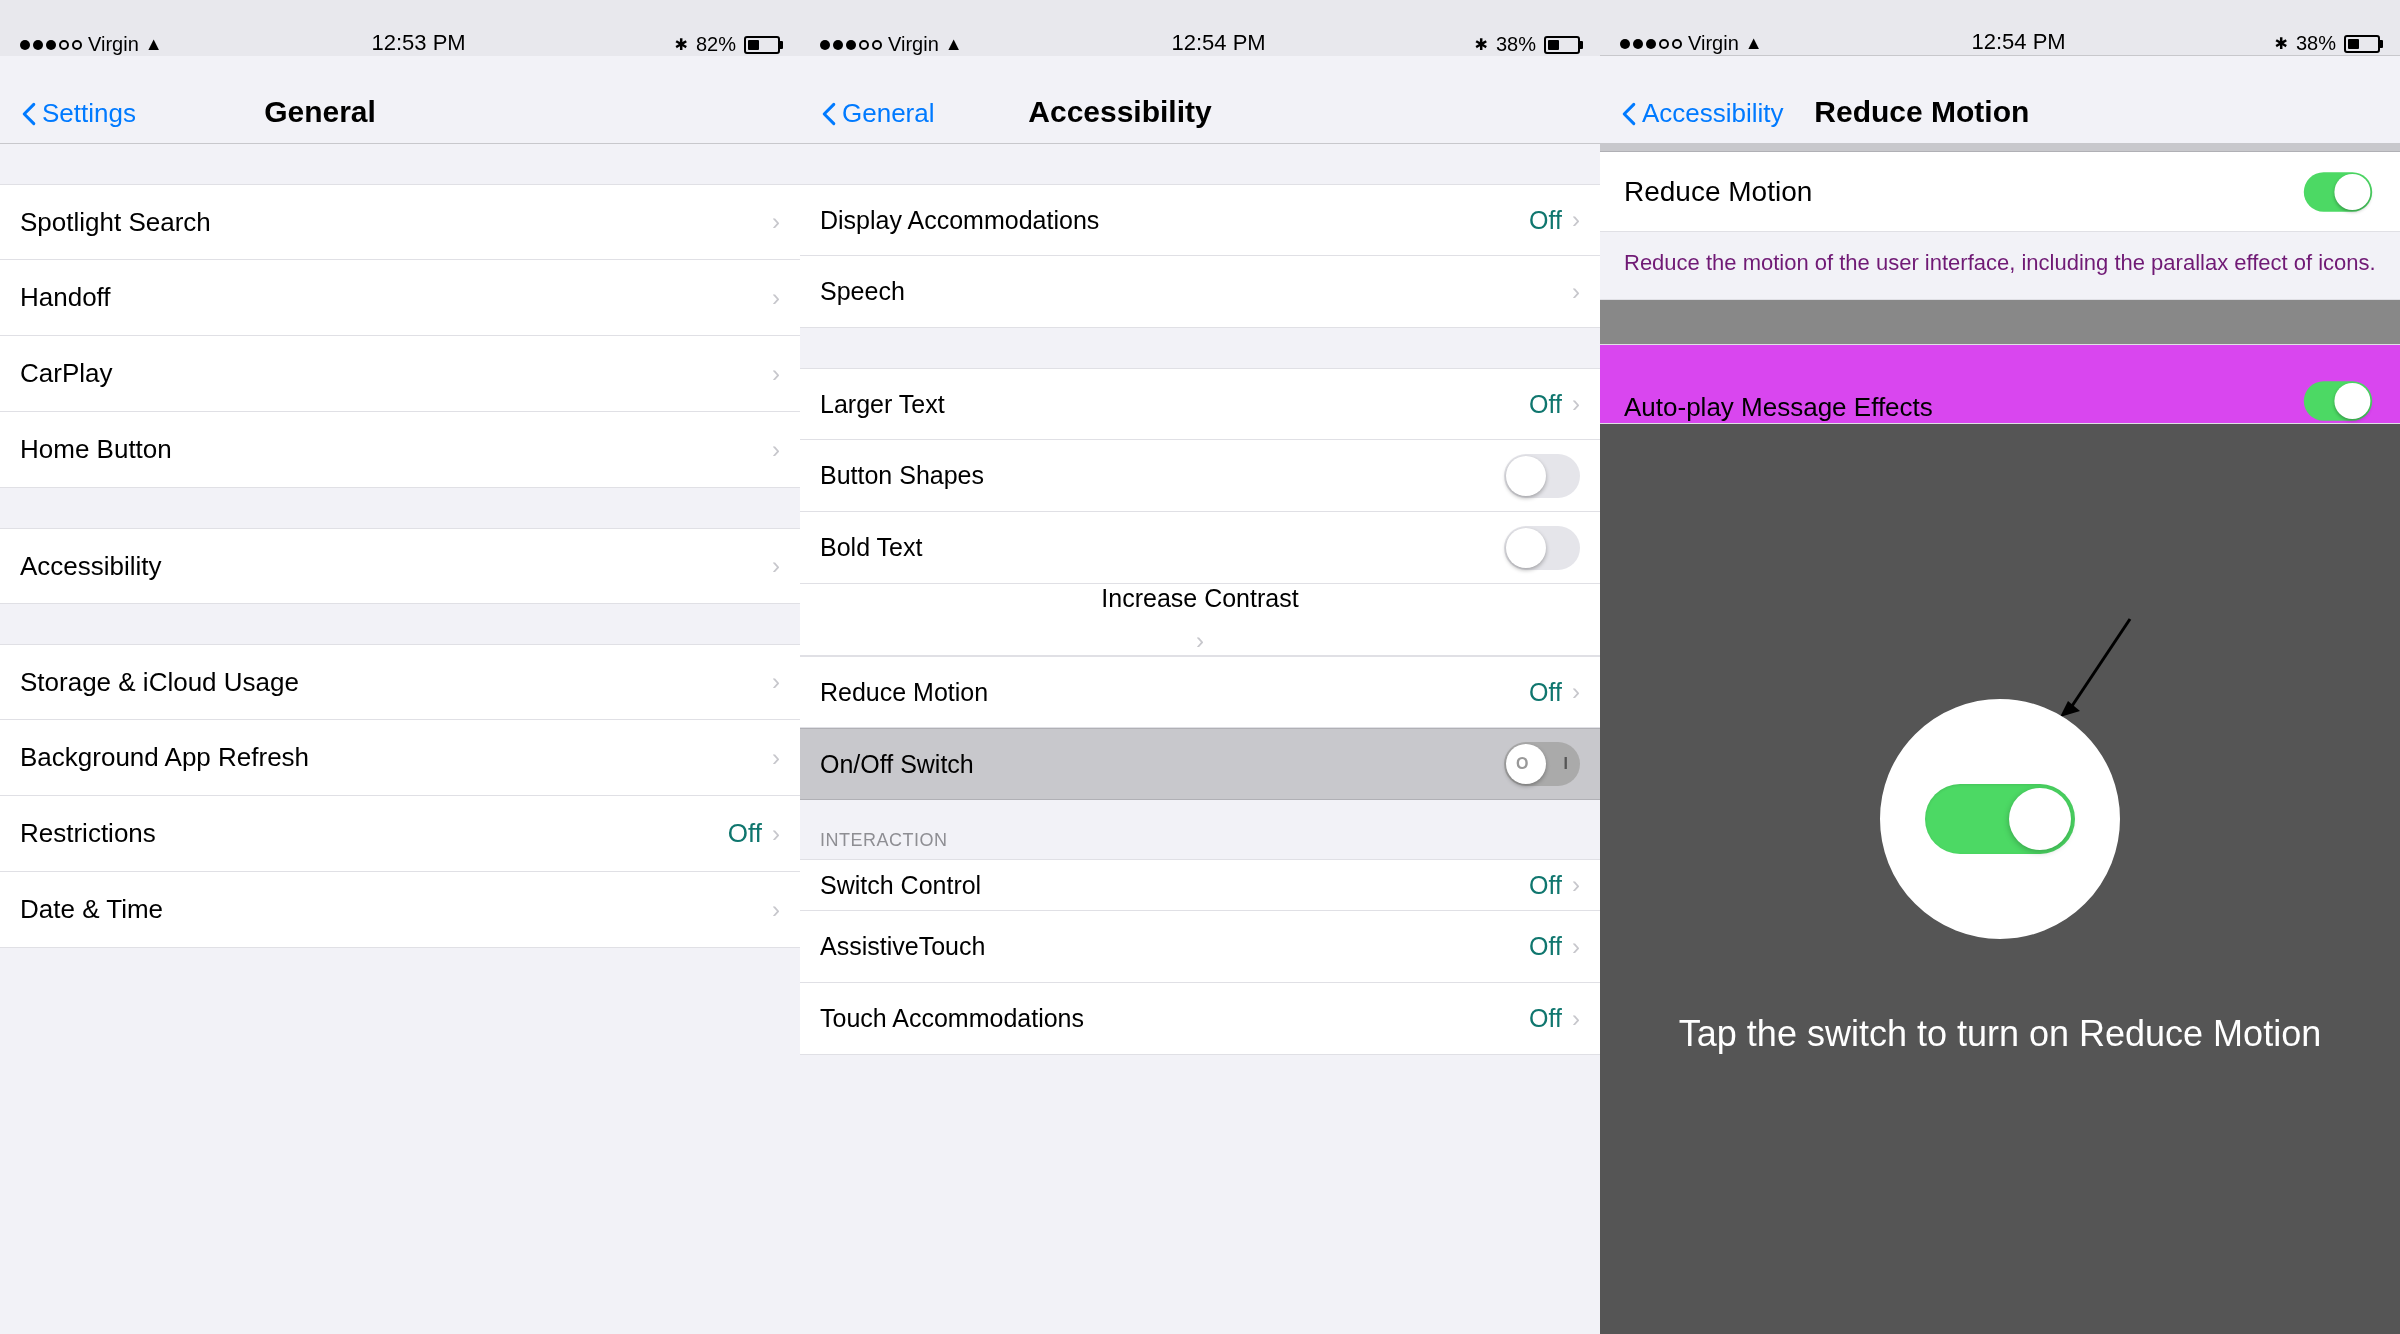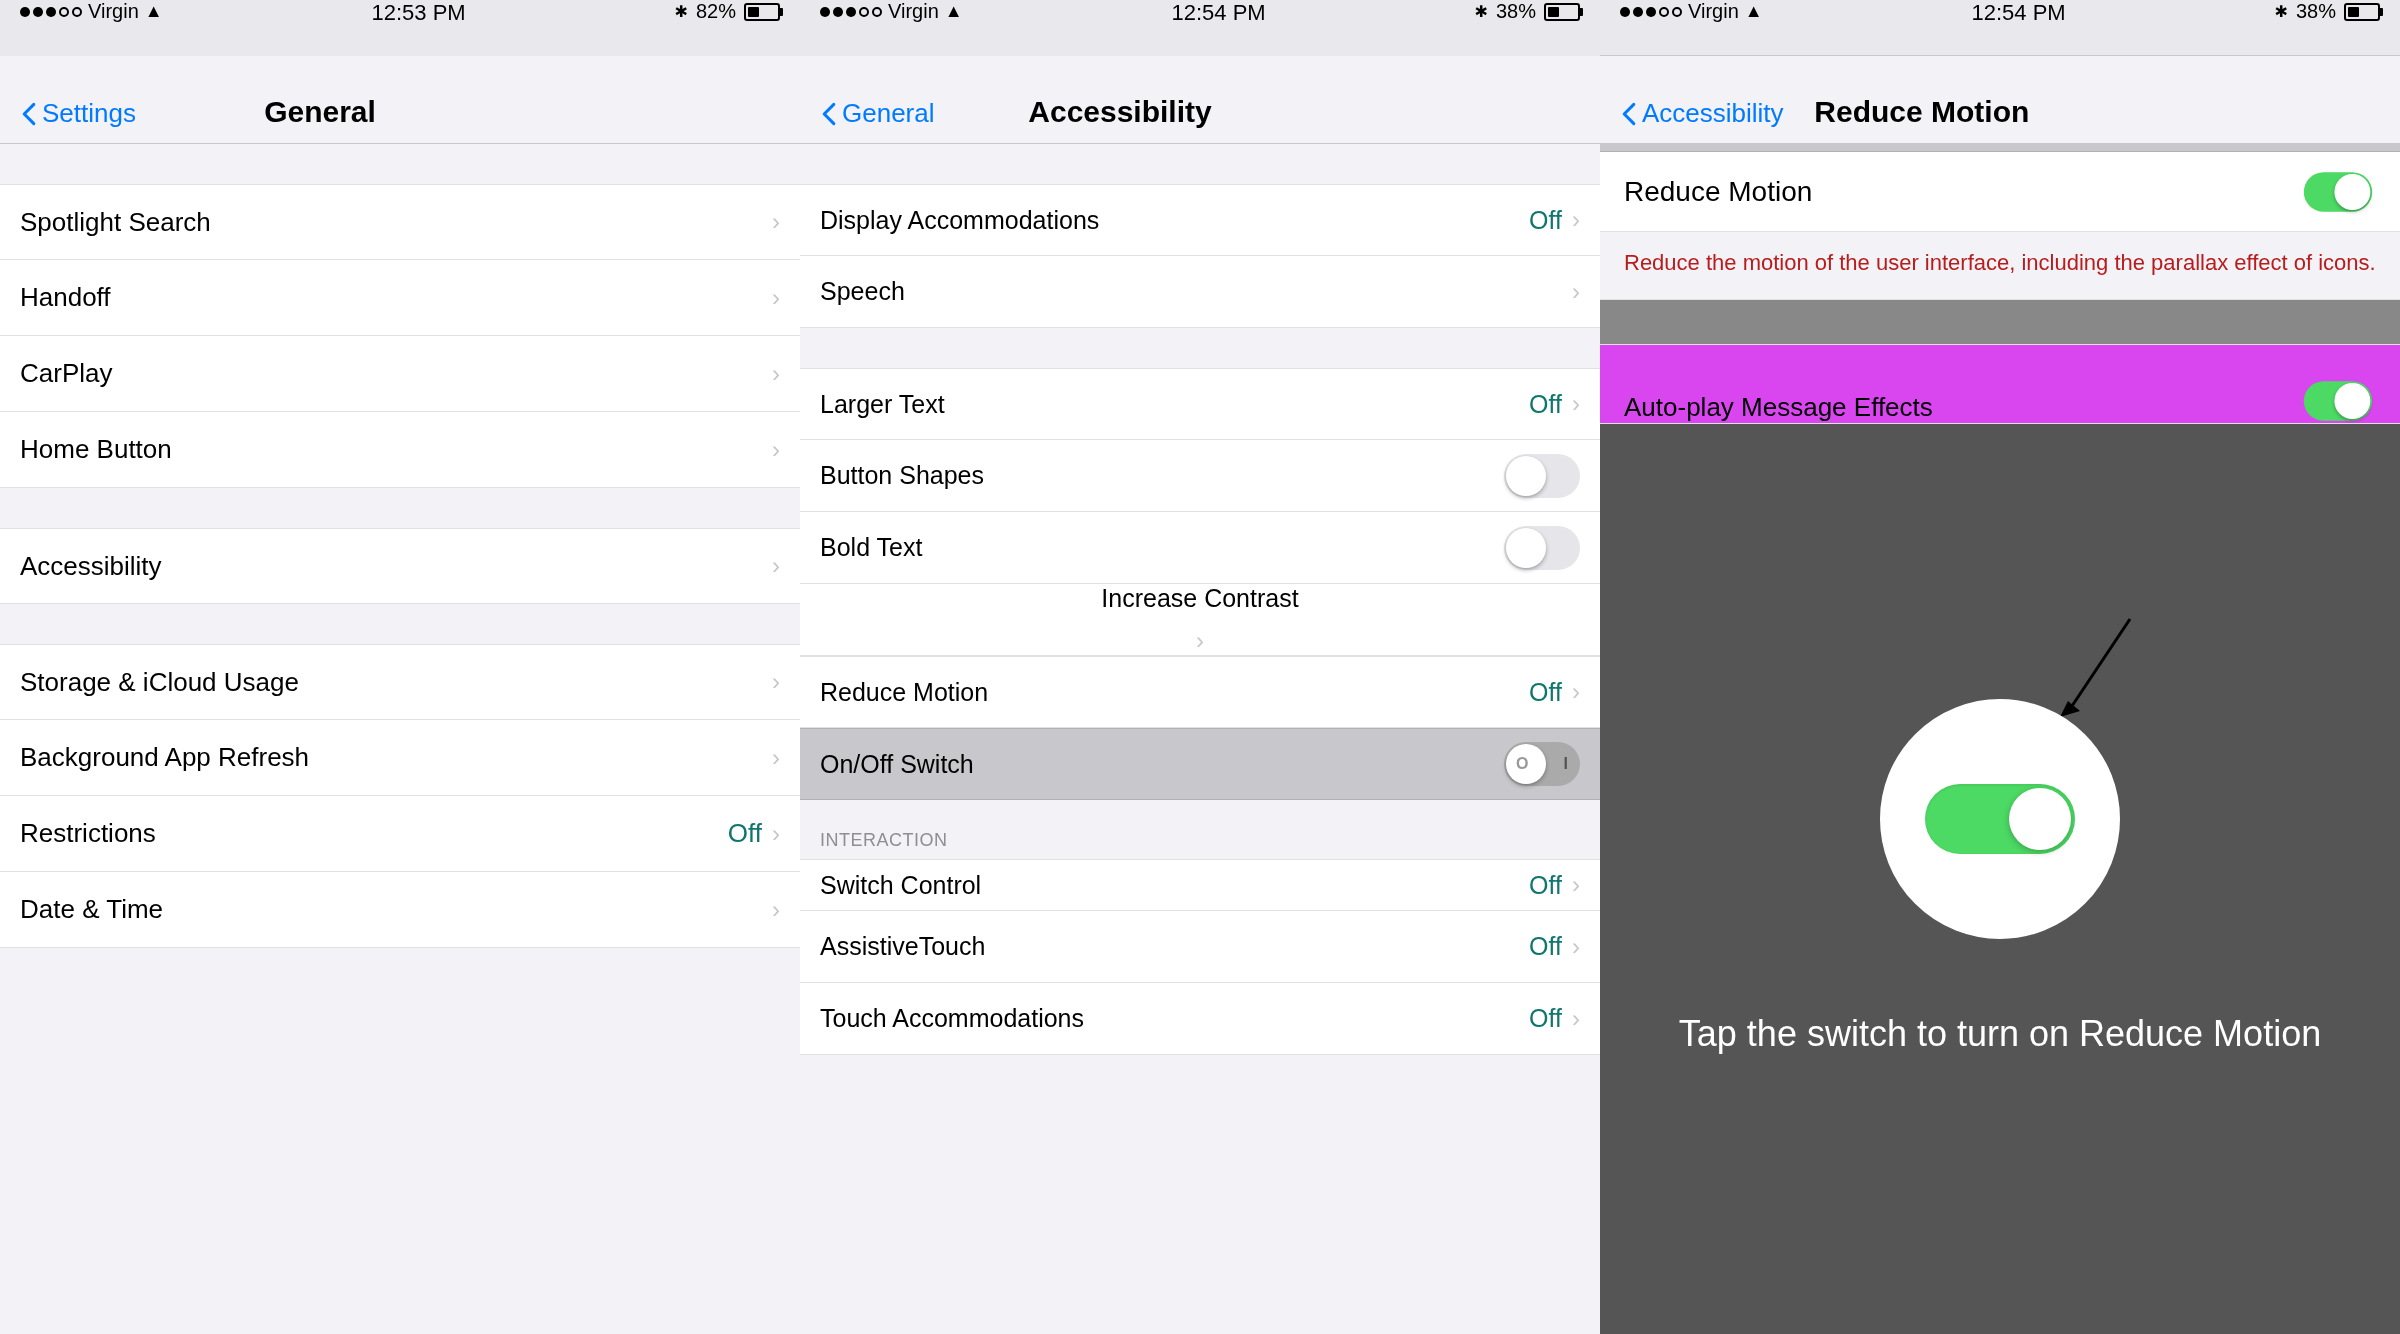--- a/index.html
+++ b/index.html
@@ -22,21 +22,21 @@
       background: #f2f2f7;
       position: relative;
       overflow: hidden;
     }
 
     
     .status-bar {
       height: 56px;
       background: #e8e8ed;
       display: flex;
-      align-items: flex-start;
+      align-items: flex-end;
       justify-content: space-between;
       padding: 0 20px;
       font-size: 22px;
       font-weight: 500;
       color: #000;
       flex-shrink: 0;
     }
     .status-left { display: flex; align-items: center; gap: 6px; font-size: 20px; }
     .status-center { font-size: 22px; font-weight: 500; }
     .status-right { display: flex; align-items: center; gap: 8px; font-size: 20px; }
@@ -156,21 +156,21 @@
       padding: 0 24px;
       height: 80px;
       background: #fff;
       border-bottom: 1px solid #e0e0e5;
     }
     .reduce-motion-label { font-size: 28px; color: #000; }
     .reduce-motion-desc {
       padding: 14px 24px 20px;
       background: #f2f2f7;
       font-size: 22px;
-      color: #b91c1c;
+      color: #701a75;
       line-height: 1.5;
       border-bottom: 1px solid #e0e0e5;
     }
     .auto-play-row {
       display: flex;
       align-items: flex-end;
       justify-content: space-between;
       padding: 0 24px;
       height: 80px;
       background: #d946ef;

